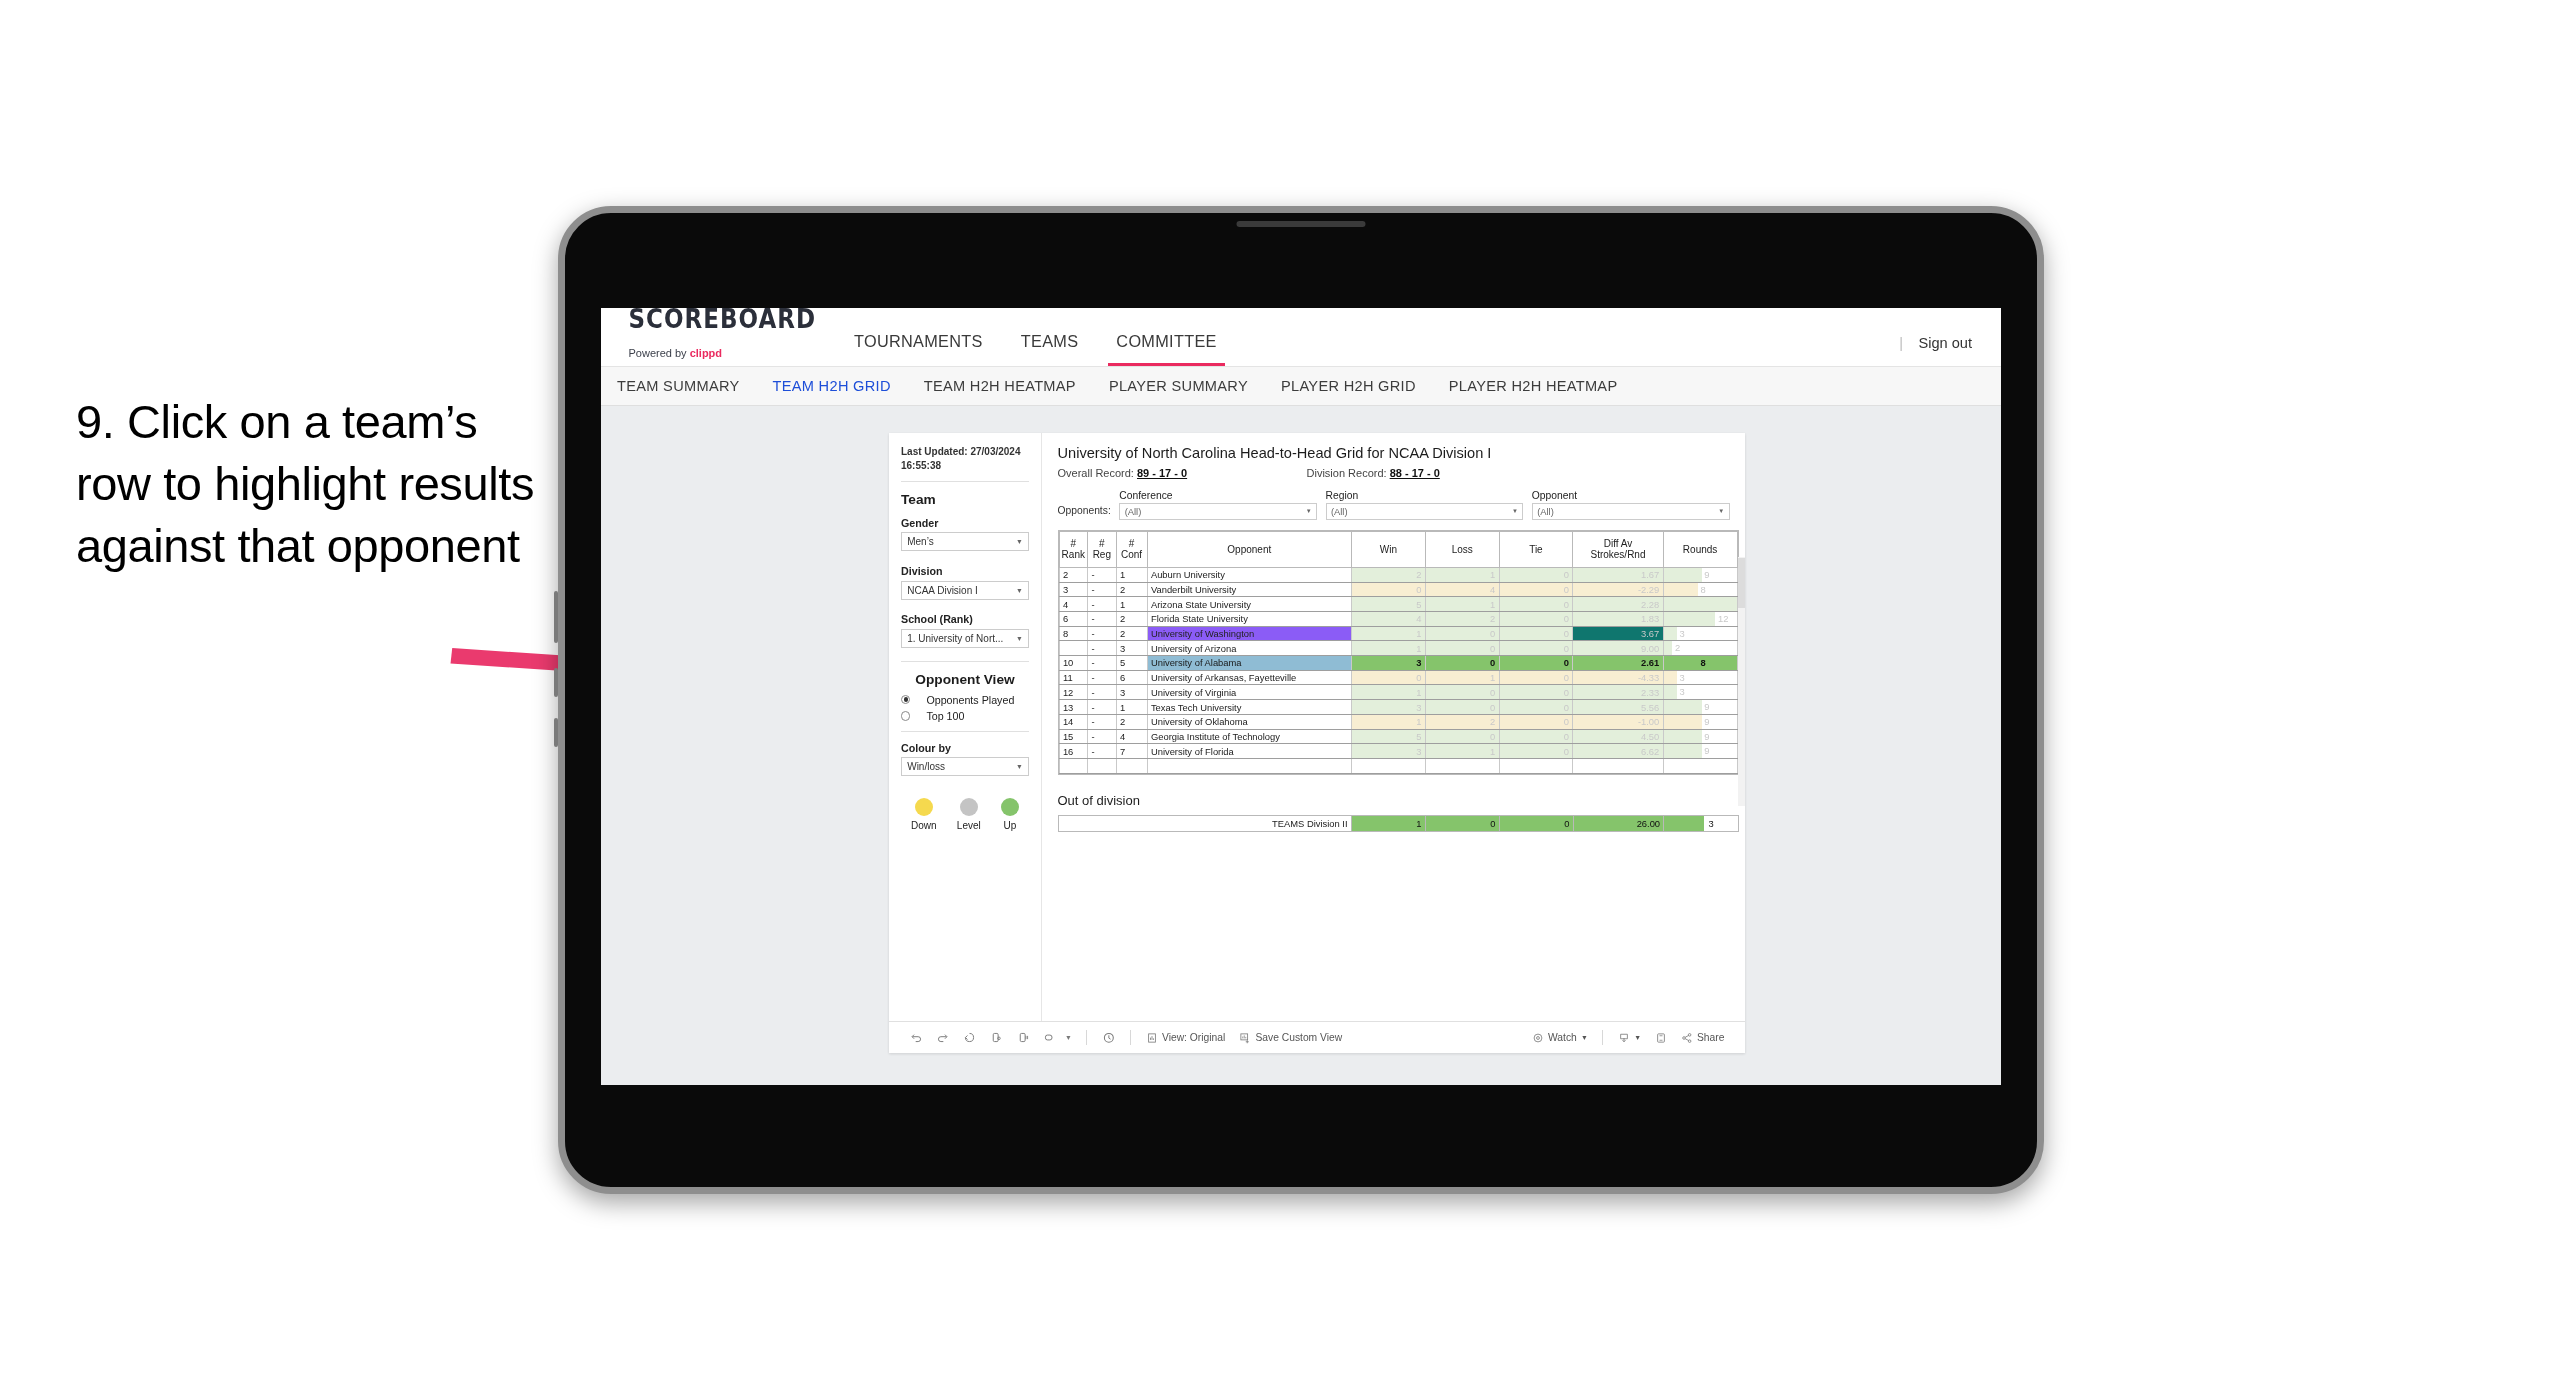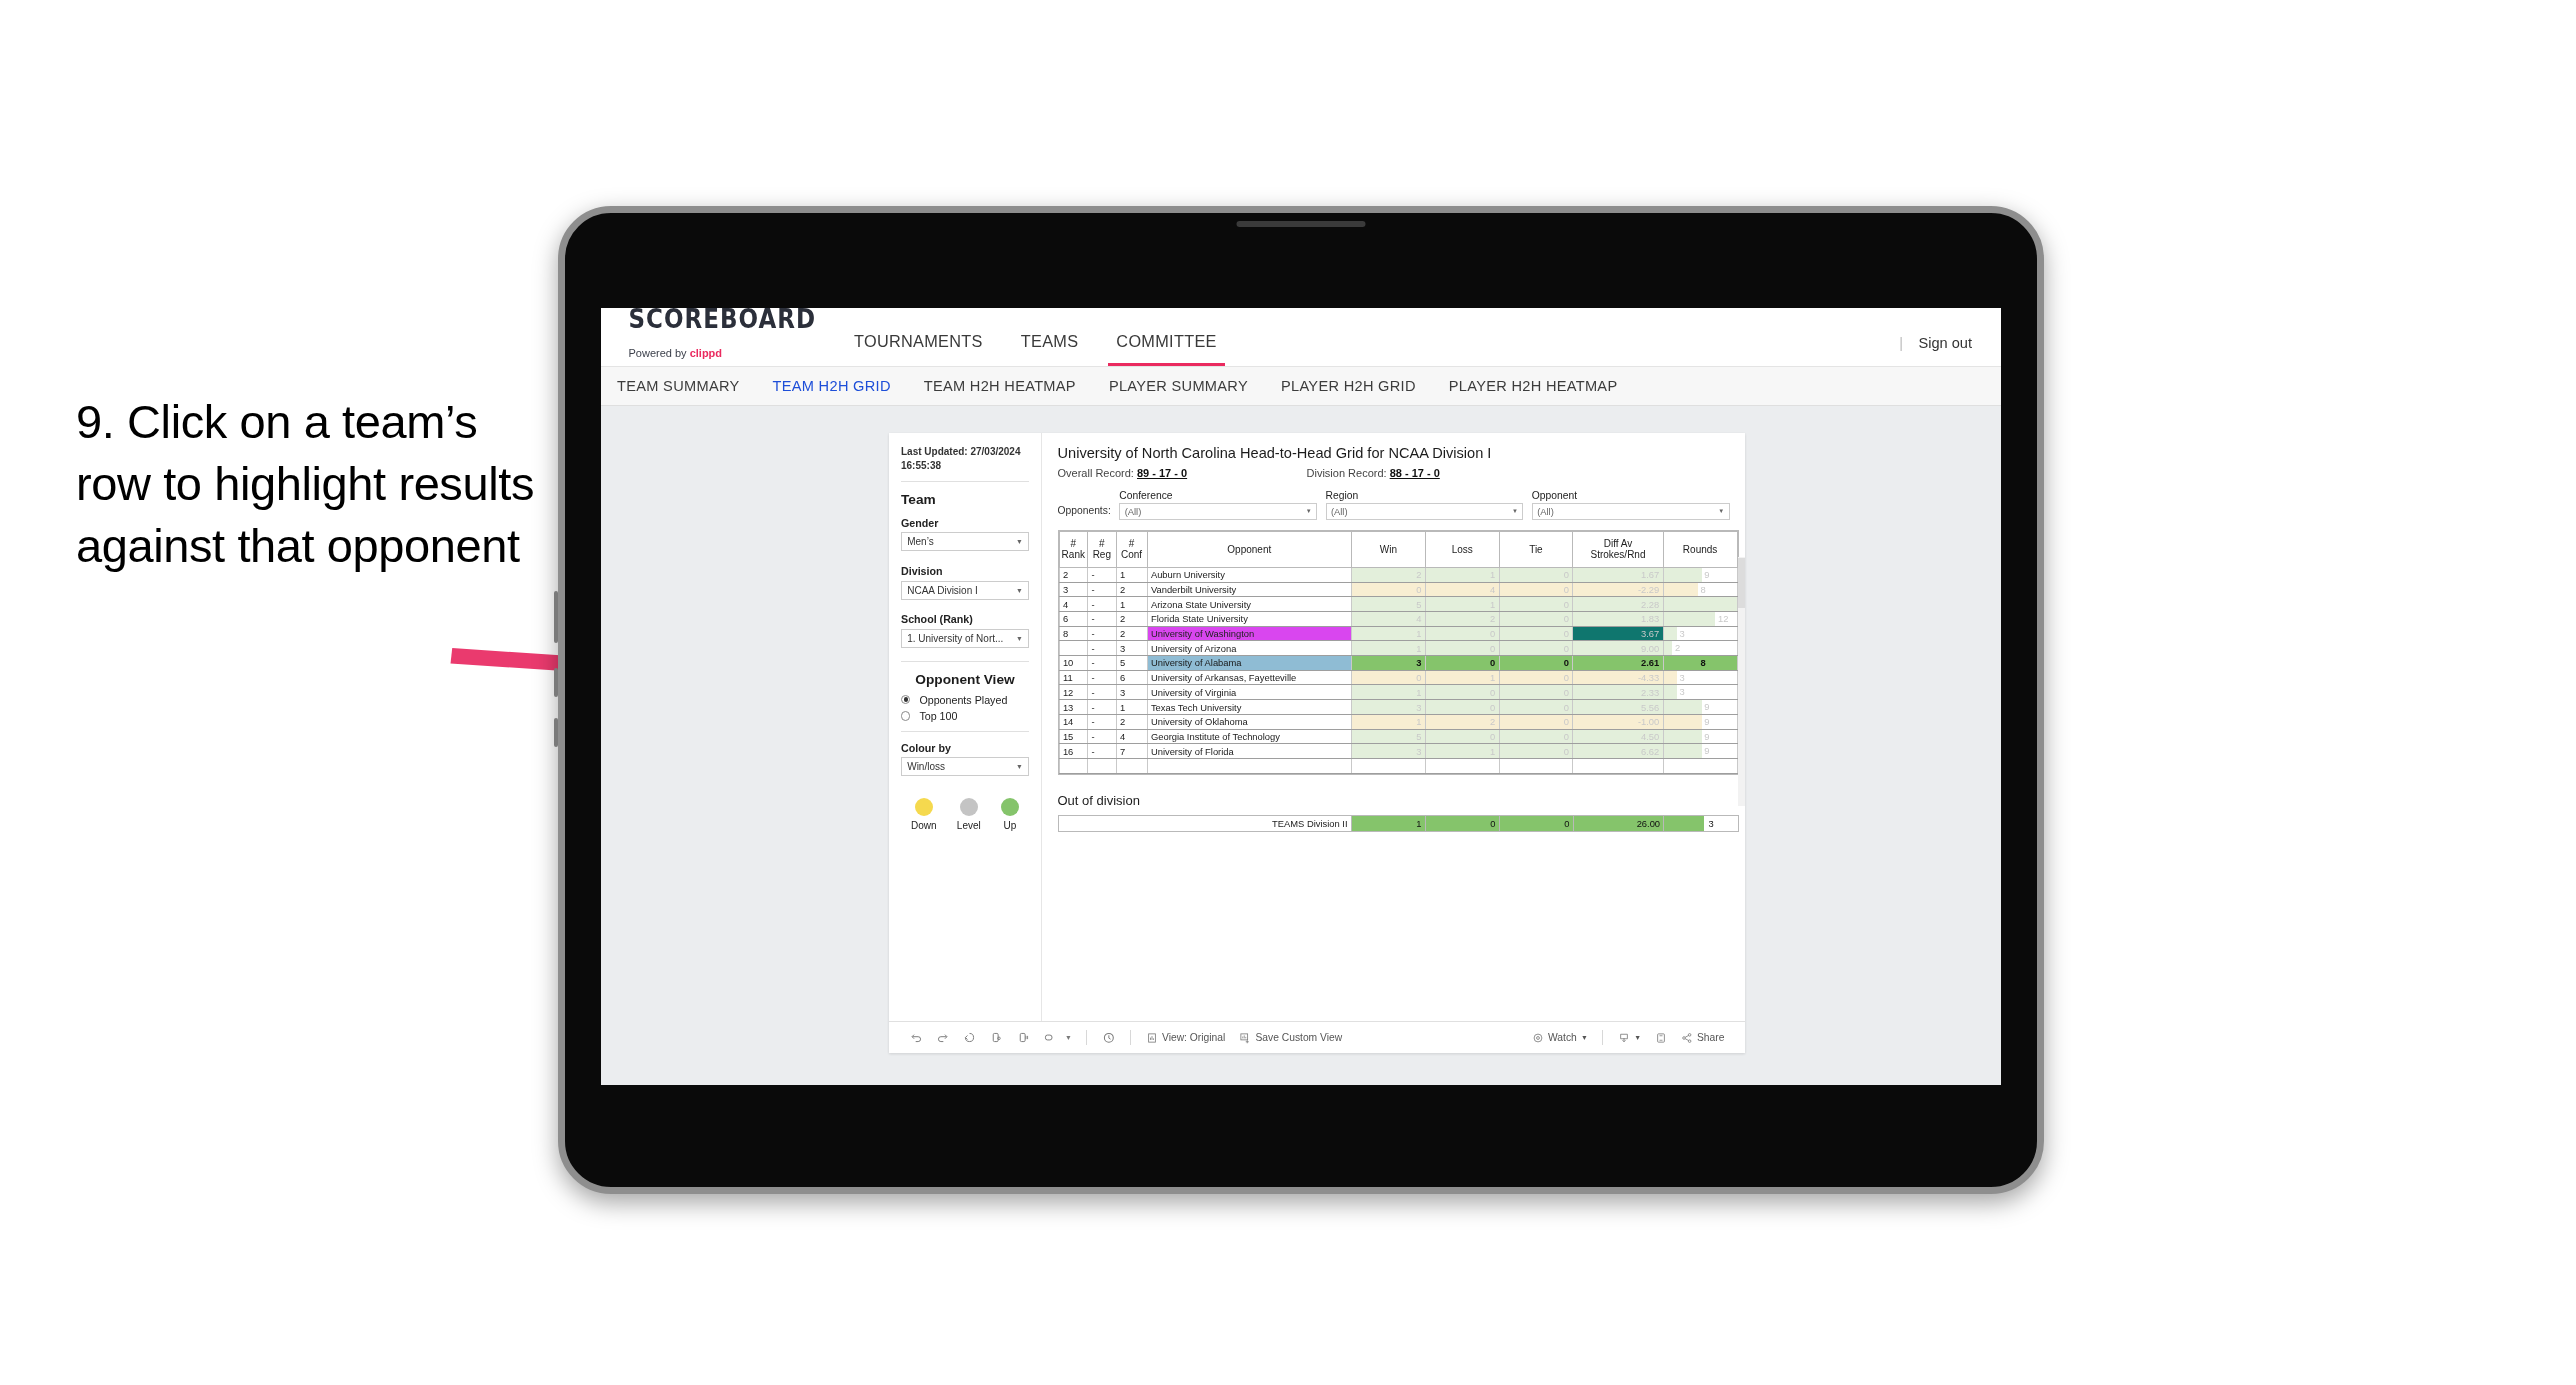--- a/index.html
+++ b/index.html
@@ -58,21 +58,21 @@
           border-right:0.9px solid #e6e6e6;background:#fff;}
   .updated{font-size:10px;color:#333;font-weight:bold;line-height:1.35;}
   .hr{border-top:0.9px solid #e0e0e0;margin:9.4px 0;}
   .sect{font-size:13.7px;font-weight:bold;color:#1c1c1c;margin:3.4px 0 10.3px 0;}
   .flabel{font-size:10.7px;font-weight:bold;color:#222;margin-bottom:3.4px;}
   .sel{border:0.9px solid #ccc;background:#fff;height:19px;font-size:10px;color:#333;
        display:flex;align-items:center;padding:0 5.2px;box-sizing:border-box;
        justify-content:space-between;margin-bottom:13.7px;cursor:pointer;}
   .sel .car{font-size:6.9px;color:#666;}
   .sectc{font-size:13.7px;font-weight:bold;color:#1c1c1c;margin:1.7px 0 6.9px 0;text-align:center;}
-  .radio{display:flex;align-items:center;gap:9px;font-size:10.7px;color:#222;margin-bottom:4.3px;cursor:pointer;}
+  .radio{display:flex;align-items:center;gap:16px;font-size:10.7px;color:#222;margin-bottom:4.3px;cursor:pointer;}
   .rdot{width:9.4px;height:9.4px;border:0.9px solid #8a8a8a;border-radius:50%;box-sizing:border-box;
         display:flex;align-items:center;justify-content:center;background:#fff;}
   .rdot.on:after{content:"";width:4.3px;height:4.3px;border-radius:50%;background:#333;}
   .legend{display:flex;justify-content:space-around;margin-top:22px;text-align:center;}
   .legend .lg{font-size:10px;color:#222;}
   .dot{width:18px;height:18px;border-radius:50%;margin:0 auto 4.3px auto;}
 
   
   .rpanel{flex:1;padding:12px 15.5px 0 15.5px;box-sizing:border-box;overflow:hidden;}
   .title{font-size:14.6px;color:#1c1c1c;margin-bottom:6px;}
@@ -336,21 +336,21 @@
                   <td class="num" style="background: rgb(227, 239, 219); color: rgb(201, 201, 201);">1.83</td>
                   <td style="padding: 0px; position: relative; background: rgb(255, 255, 255);">
                     <span class="rbar" style="position: absolute; left: 0px; top: 0px; bottom: 0px; width: 71%; background: rgb(227, 239, 219);"></span>
                     <span style="position: absolute; left: calc(71% + 2.6px); top: 0px; line-height: 13px; color: rgb(201, 201, 201);">12</span>
                   </td>
                 </tr>
                 <tr>
                   <td class="rank">8</td>
                   <td class="reg">-</td>
                   <td class="conf">2</td>
-                  <td class="opp" style="background: #d946ef; margin-left: 8px;">University of Washington</td>
+                  <td class="opp" style="background: #8b5cf6; margin-left: 8px;">University of Washington</td>
                   <td class="num" style="background: rgb(227, 239, 219); color: rgb(201, 201, 201);">1</td>
                   <td class="num" style="background: rgb(227, 239, 219); color: rgb(201, 201, 201);">0</td>
                   <td class="num" style="background: rgb(227, 239, 219); color: rgb(201, 201, 201);">0</td>
                   <td class="num" style="background: #0f766e; color: rgb(201, 201, 201);">3.67</td>
                   <td style="padding: 0px; position: relative; background: rgb(255, 255, 255);">
                     <span class="rbar" style="position: absolute; left: 0px; top: 0px; bottom: 0px; width: 18%; background: rgb(227, 239, 219);"></span>
                     <span style="position: absolute; left: calc(18% + 2.6px); top: 0px; line-height: 13px; color: rgb(201, 201, 201);">3</span>
                   </td>
                 </tr>
                 <tr>

